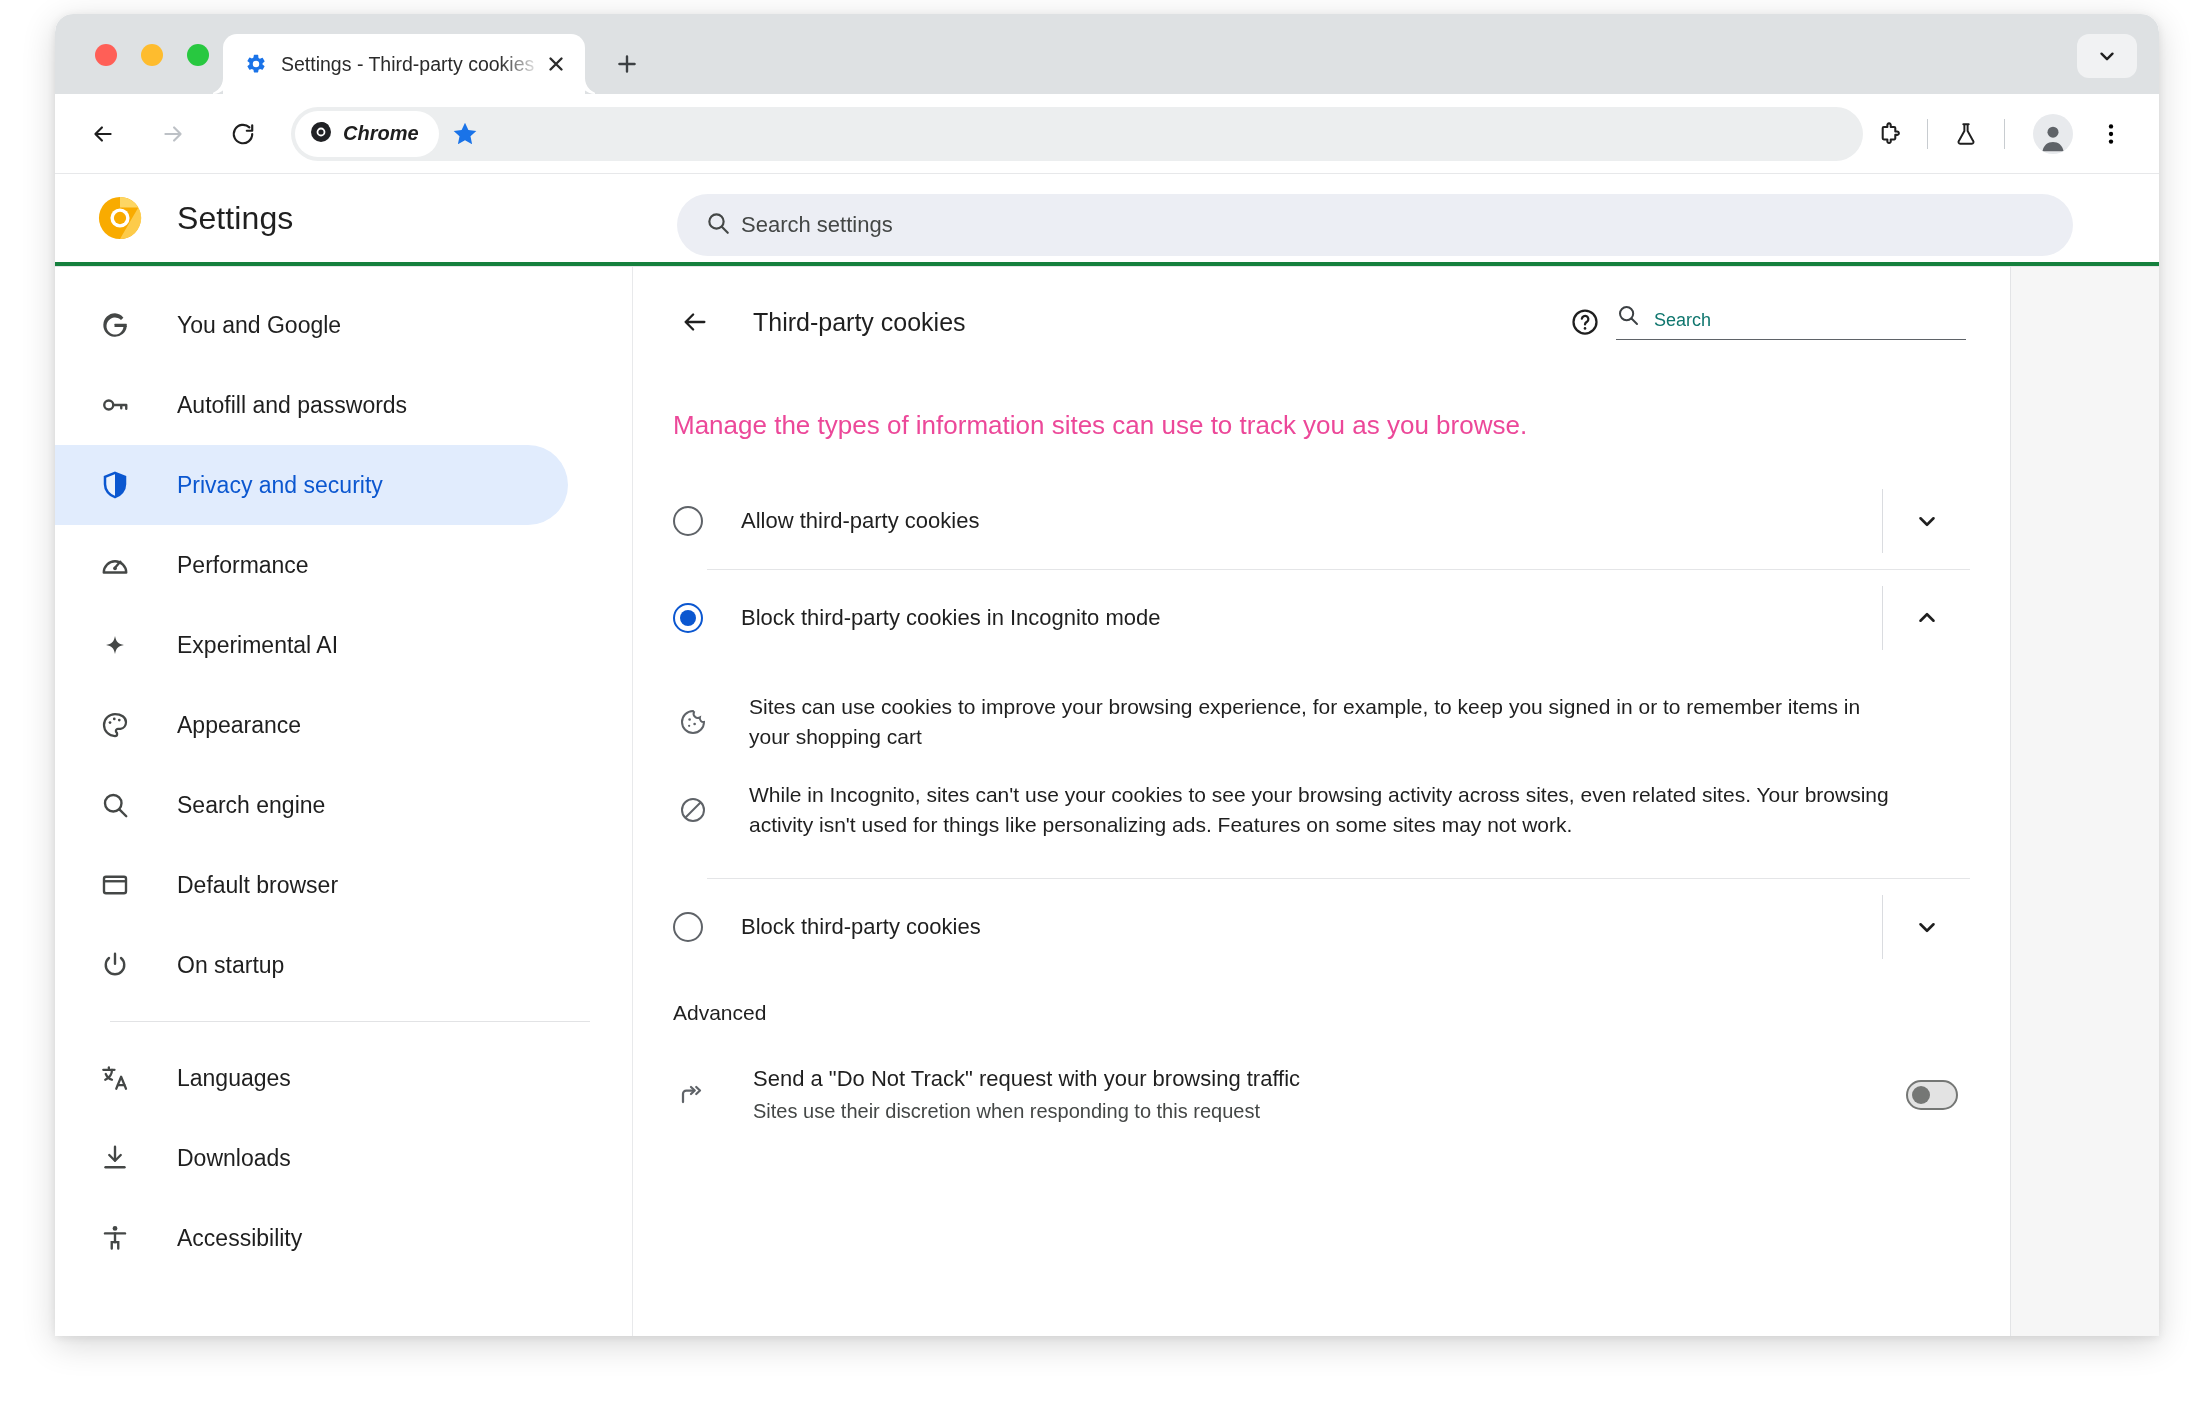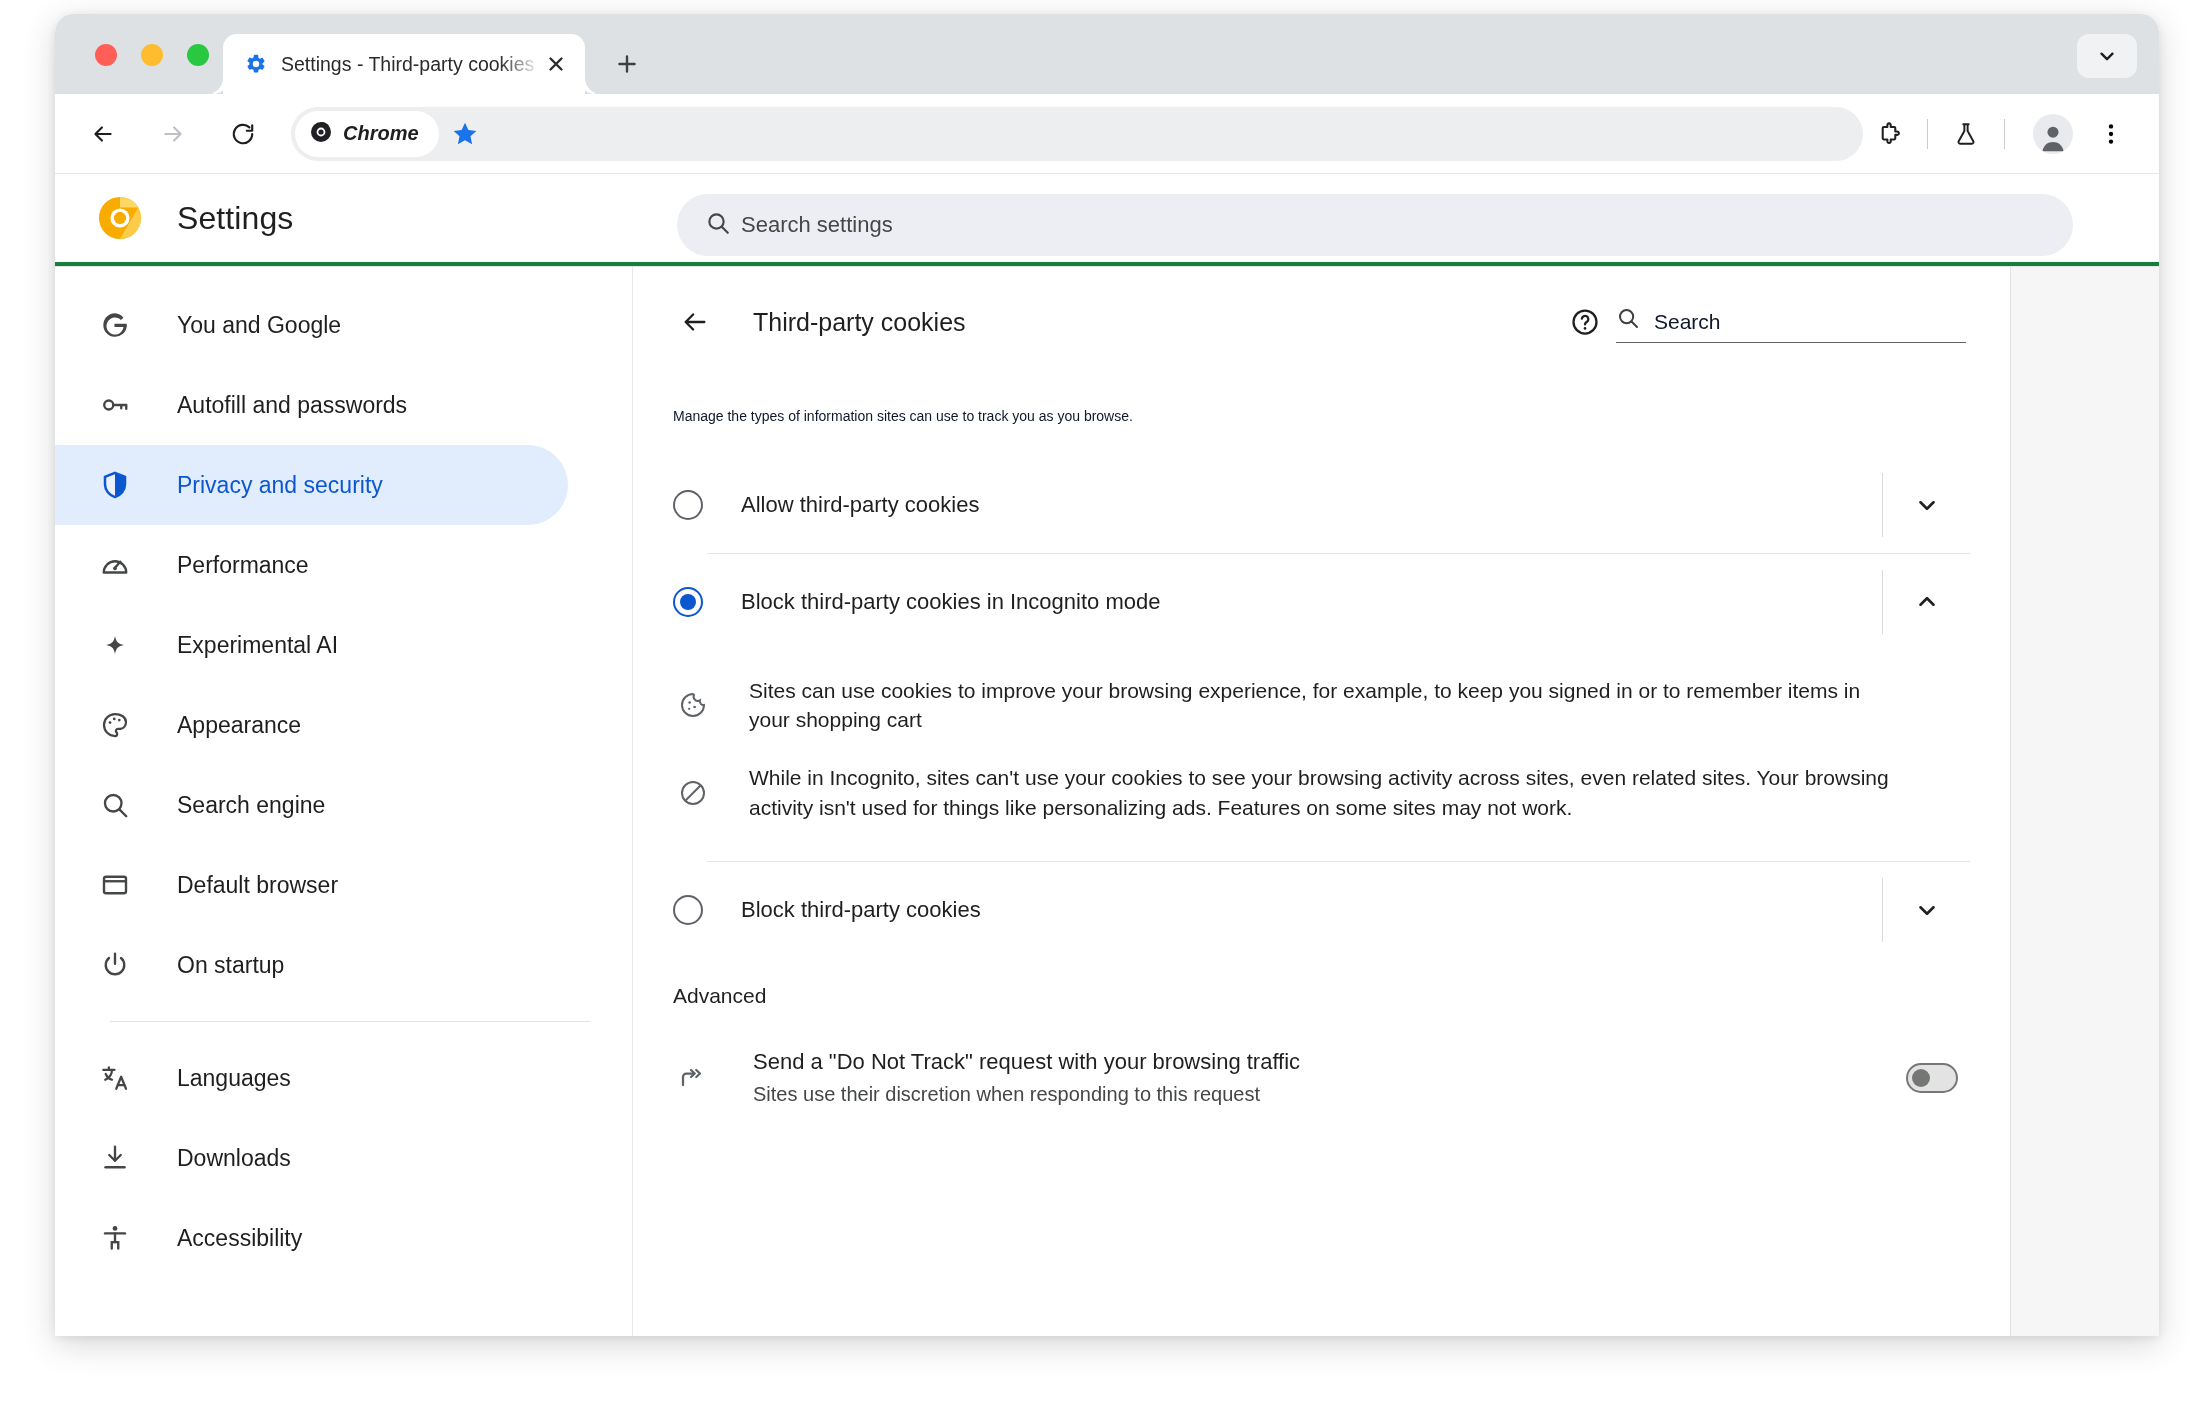--- a/index.html
+++ b/index.html
@@ -257,26 +257,26 @@
     display: flex; align-items: center; justify-content: center;
     color: #1f1f1f;
   }
   .head-search {
     position: absolute; right: 44px; top: 36px;
     width: 350px;
     display: flex; align-items: flex-end; gap: 14px;
     border-bottom: 1px solid #5f6368;
     padding-bottom: 8px;
   }
-  .head-search .hs-ph { font-size: 21px; color: #0f172a; margin-top: 7px; }
+  .head-search .hs-ph { font-size: 18px; color: #0f766e; margin-top: 7px; }
 
   .intro {
     padding: 30px 40px 0 40px;
-    font-size: 14px;
-    color: #0f172a;
+    font-size: 26px;
+    color: #ec4899;
     line-height: 1.4;
   }
 
   .radio-row {
     display: flex; align-items: center;
     margin: 0 40px;
     height: 96px;
     position: relative;
   }
   .radio {

